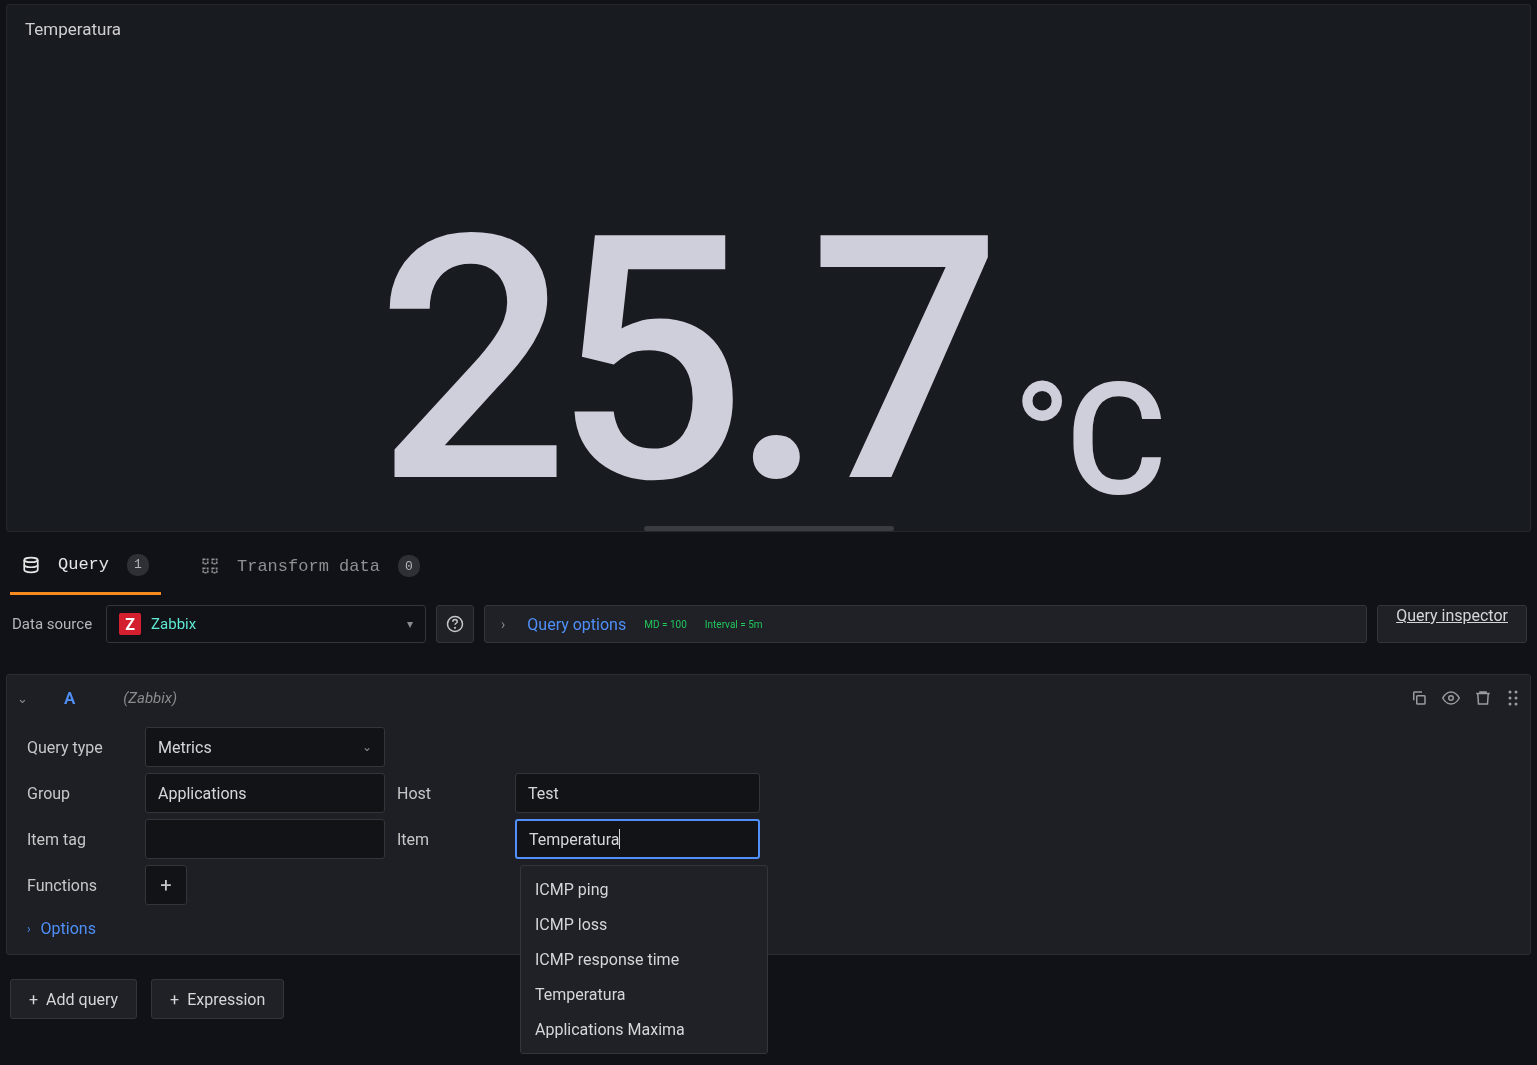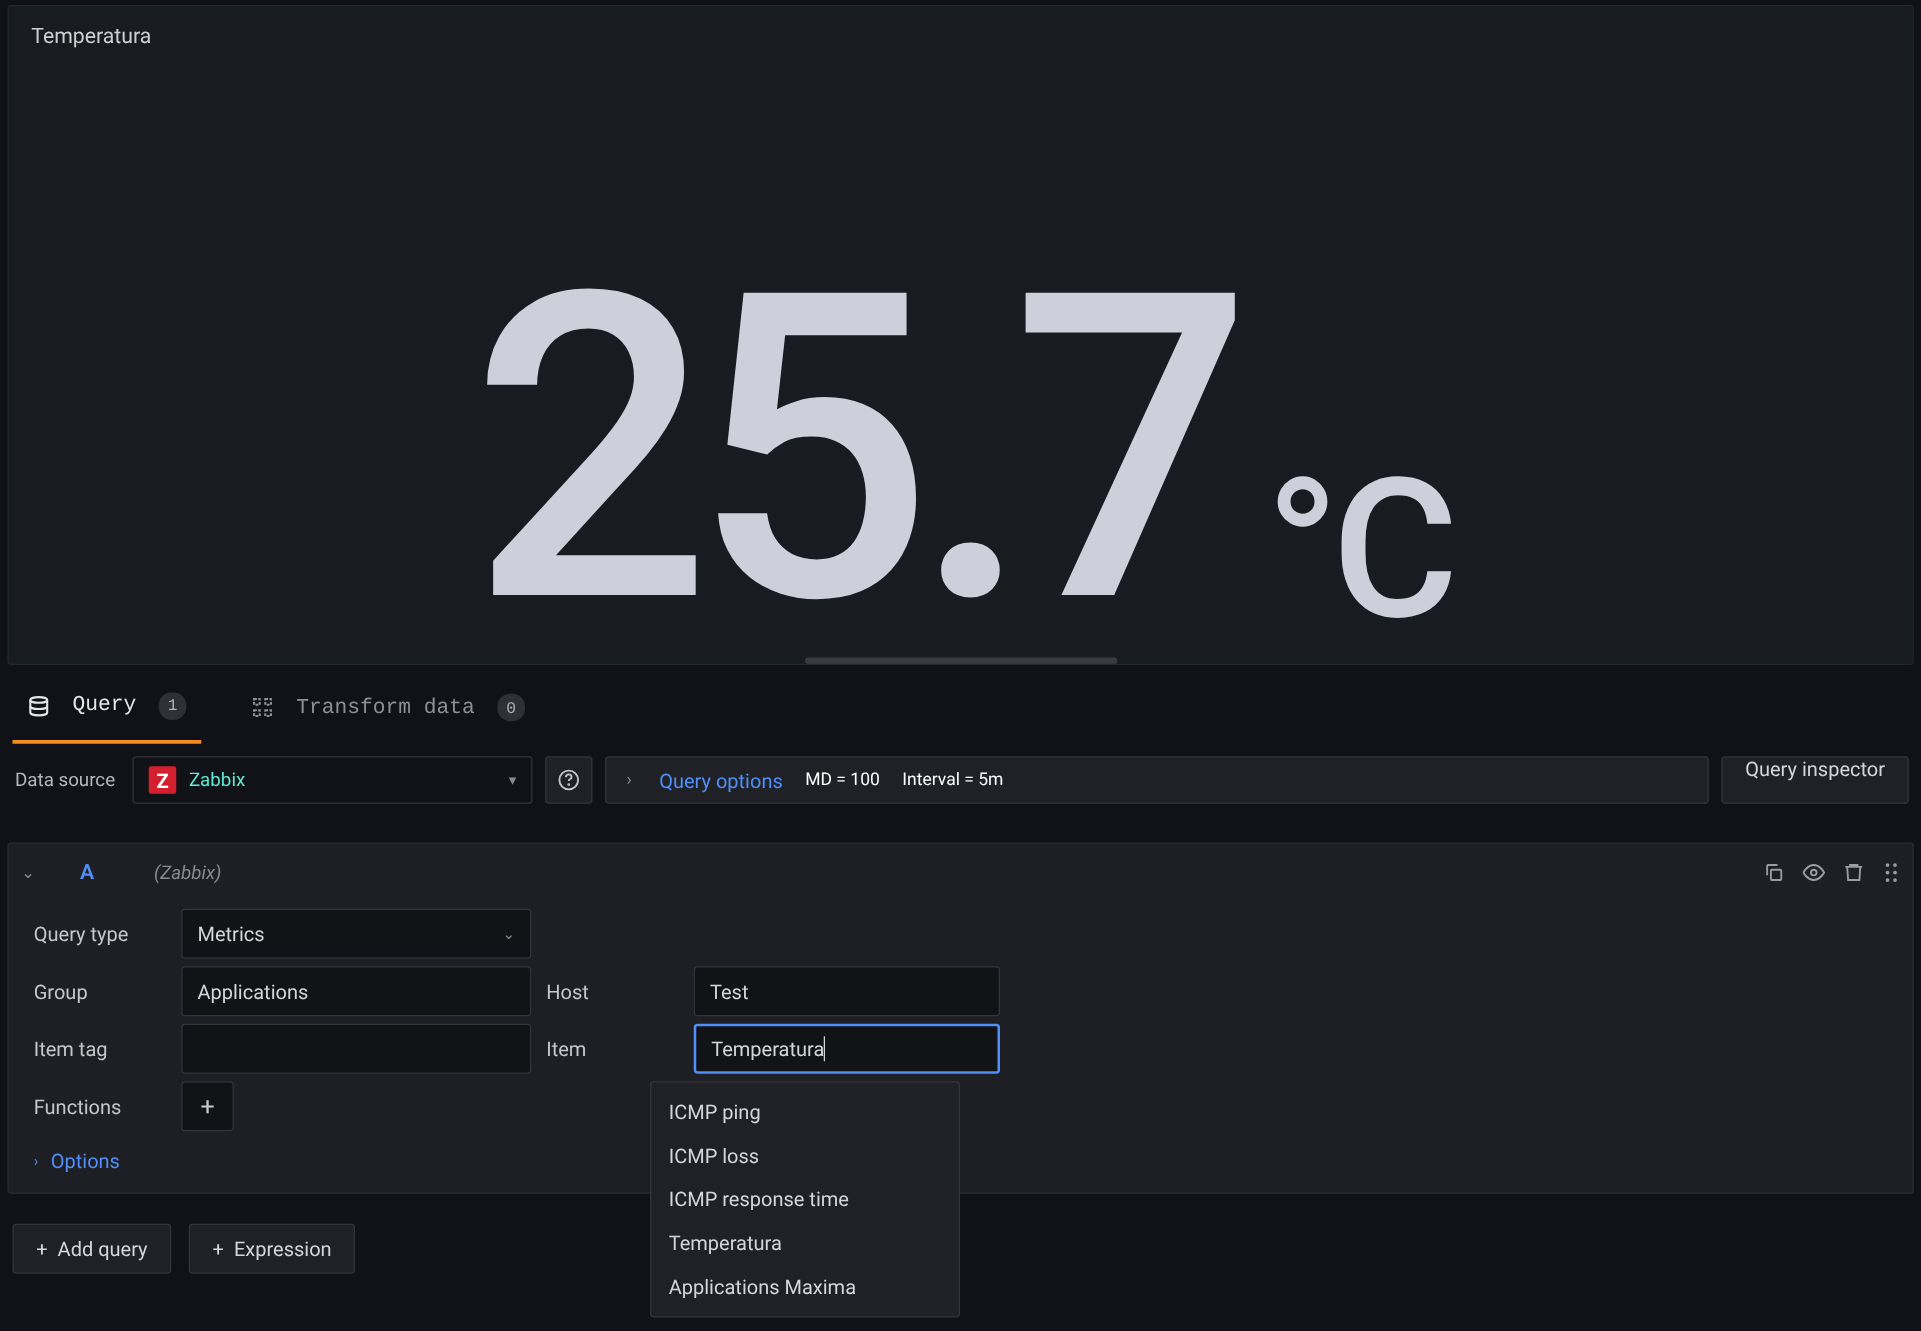--- a/index.html
+++ b/index.html
@@ -148,30 +148,31 @@
   gap: 18px;
   background: #1f2126;
   border: 1px solid #33353b;
   border-radius: 3px;
   height: 38px;
   padding: 0 16px;
   flex: 1;
 }
 .qopts-toggle { color: #8a8b8e; font-size: 14px; margin-right: 4px; }
 .qopts-link { color: #4f8ff7; cursor: pointer; font-size: 16px; }
-.qopts-meta { color: #ffffff; font-size: 14px; }
+.qopts-meta { color: #22c55e; font-size: 10px; }
 .inspector-btn {
   background: #1f2126;
   border: 1px solid #33353b;
   border-radius: 3px;
   height: 38px;
   padding: 0 18px;
   color: #d5d6d8;
   font-size: 16px;
   cursor: pointer;
+  text-decoration: underline;
 }
 
 
 .qrow {
   margin: 18px 6px 0 6px;
   background: #1d1f24;
   border: 1px solid #2b2d32;
   border-radius: 3px;
 }
 .qrow-header {
@@ -229,21 +230,21 @@
   border: 1px solid #33353b;
   border-radius: 3px;
   color: #d5d6d8;
   padding: 0 12px;
   font-size: 16px;
   display: flex;
   align-items: center;
   cursor: text;
 }
 .form-input.select { cursor: pointer; justify-content: space-between; }
-.form-input.w1 { width: 280px; }
+.form-input.w1 { width: 240px; }
 .form-input.w2 { width: 245px; }
 .form-input.focus { border: 2px solid #4f8ff7; }
 .plus-btn {
   width: 42px; height: 40px;
   background: #121317;
   border: 1px solid #33353b;
   border-radius: 3px;
   display: flex; align-items: center; justify-content: center;
   color: #c7c7c9;
   cursor: pointer;

